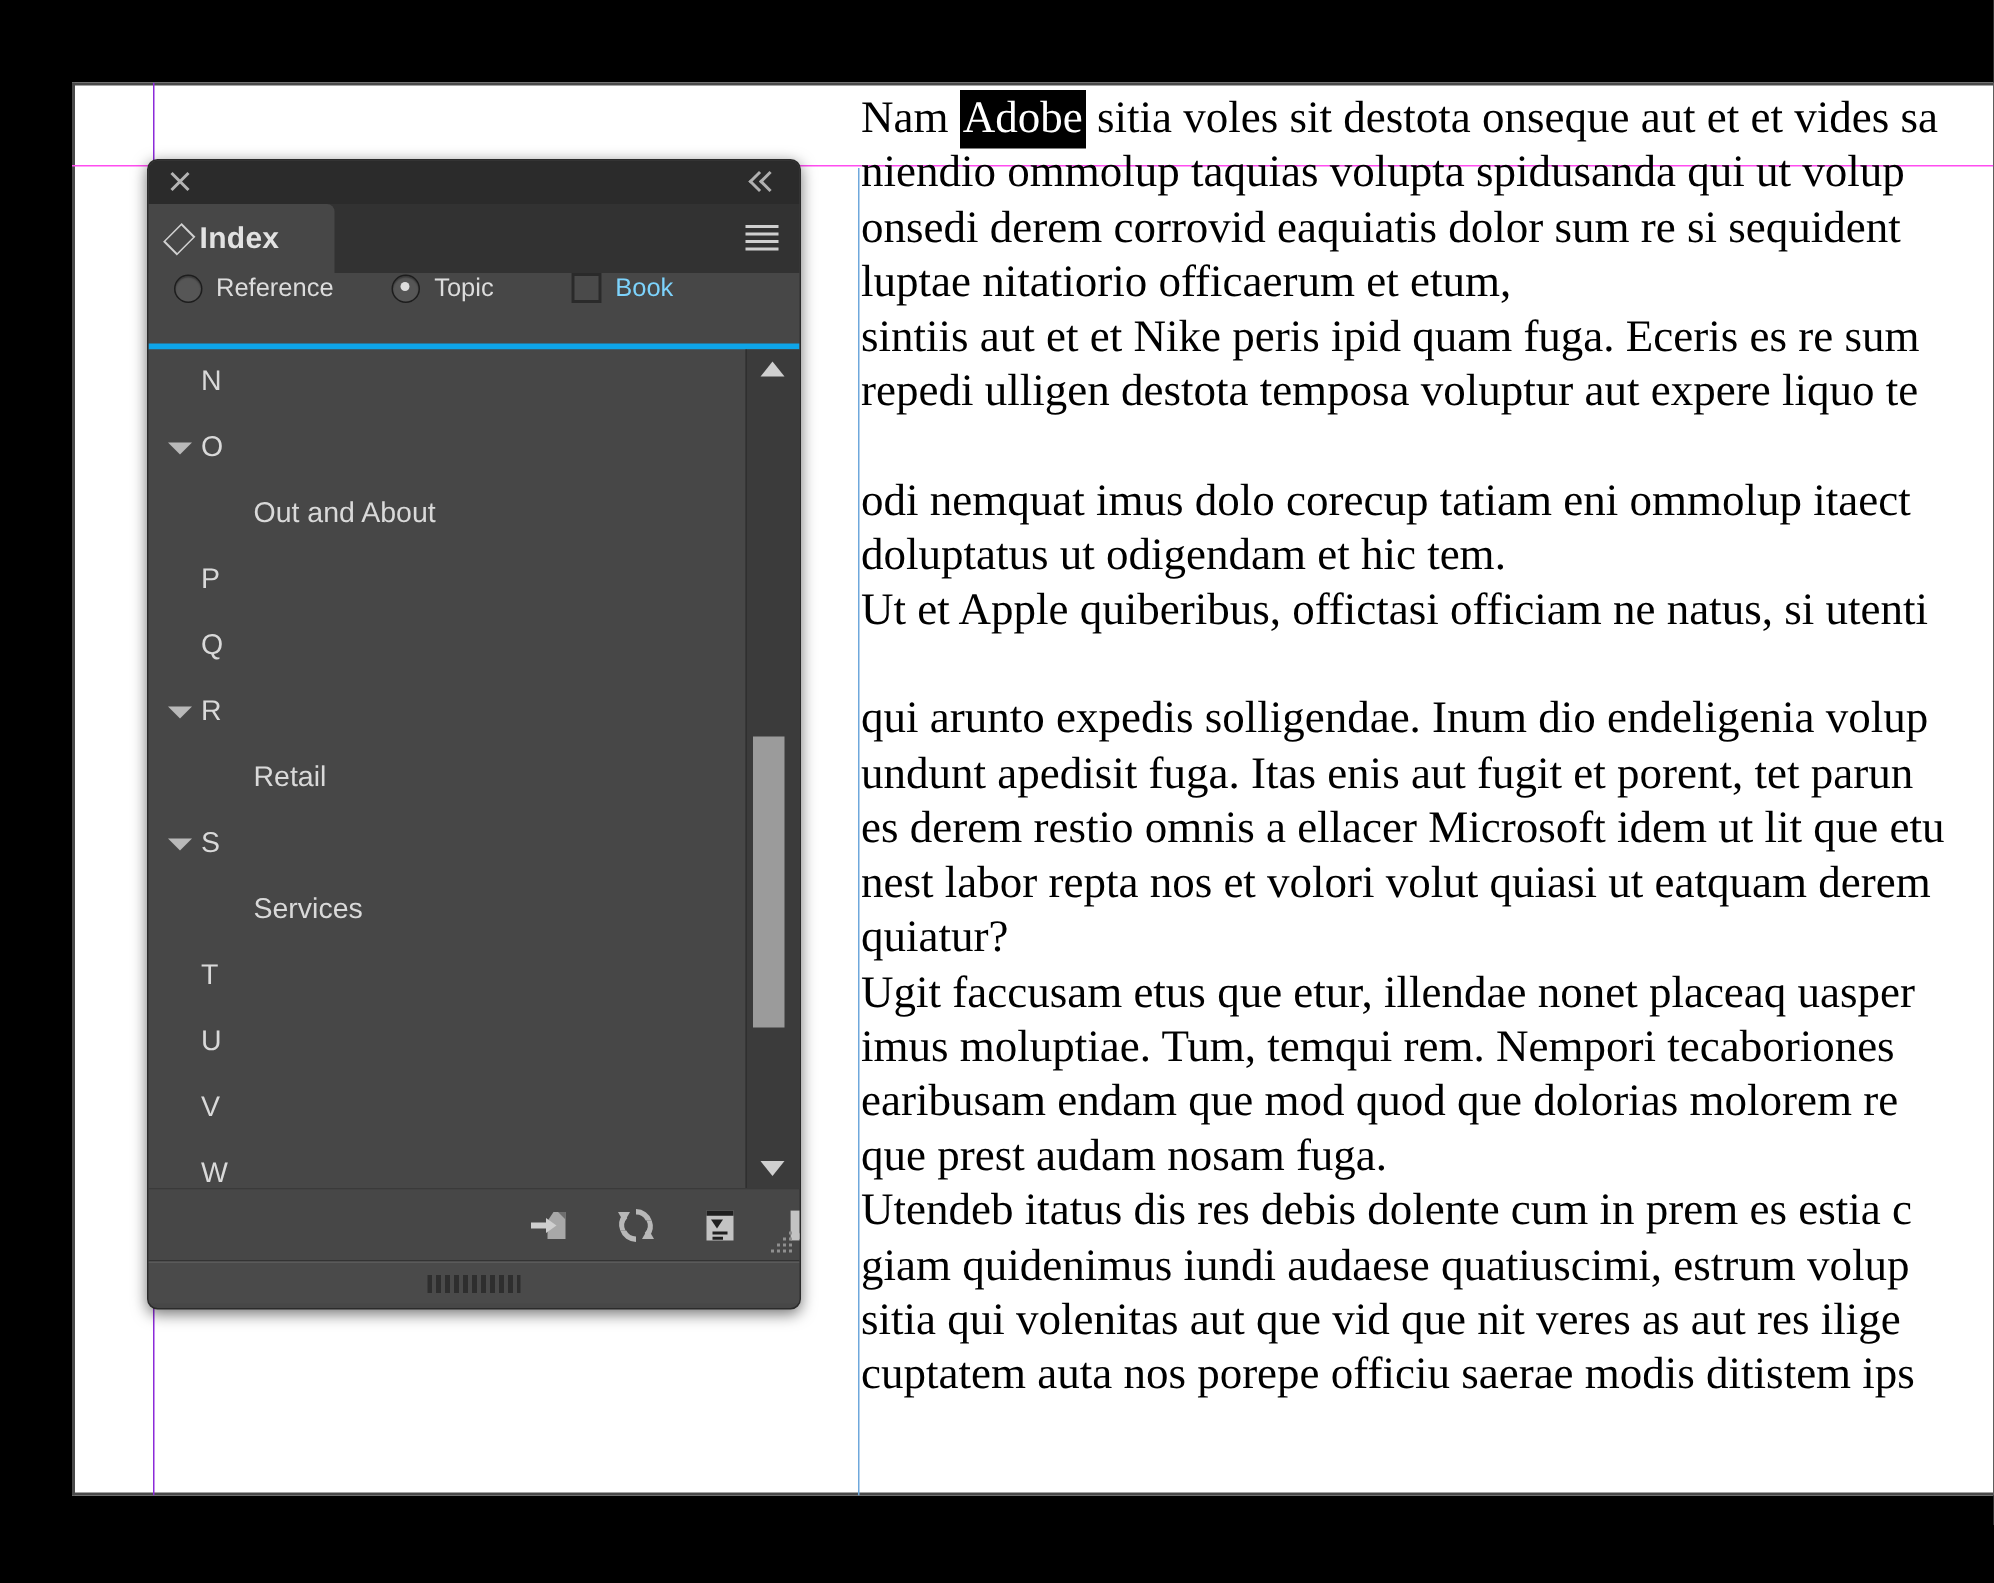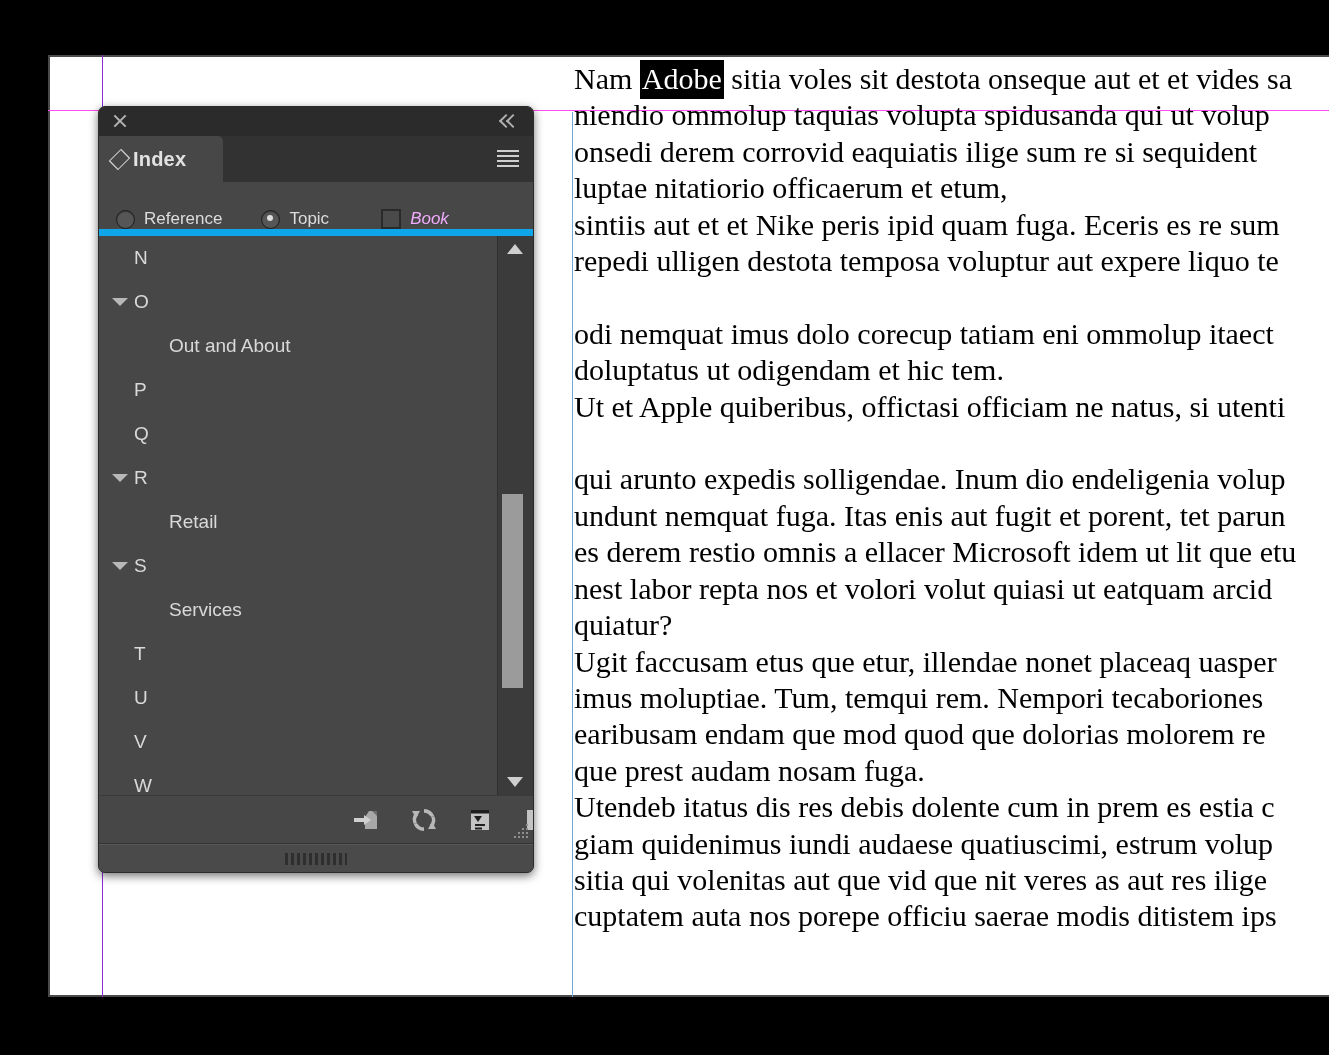--- a/index.html
+++ b/index.html
@@ -180,23 +180,23 @@
     height: 2px;
     background: #cfcfcf;
     margin-bottom: 3px;
   }
 
   
   #panel-options {
     position: relative;
     height: 47px;
     background: #474747;
-    border-bottom: 7px solid #0ea5e9;
+    border-bottom: 4px solid #0ea5e9;
     display: flex;
-    align-items: flex-end;
+    align-items: flex-start;
   }
   .opt {
     display: flex;
     align-items: center;
     cursor: pointer;
   }
   .opt.reference { margin-left: 17px; }
   .opt.topic { margin-left: 39px; }
   .opt.book  { margin-left: 52px; }
   .radio {
@@ -220,21 +220,21 @@
     width: 16px;
     height: 16px;
     border: 2px solid #2a2a2a;
     background: #4a4a4a;
   }
   .opt span.lbl {
     margin-left: 9px;
     font-size: 17px;
     color: #dcdcdc;
   }
-  .opt.book span.lbl { color: #f0abfc; font-style: italic; }
+  .opt.book span.lbl { color: #7dd3fc; }
 
   
   #index-list-wrap {
     position: relative;
     height: 559px;
     background: #474747;
     border-bottom: 1px solid #3a3a3a;
   }
   #index-list {
     position: absolute;
@@ -352,37 +352,37 @@
     <div id="page-border-b"></div>
 
     <div class="guide-h" style="left:0px; top:55px; width:1281px;"></div>
     <div class="guide-v" style="left:54px; top:0px; height:942px;"></div>
     <div class="frame-edge-v" style="left:524px; top:57px; height:885px;"></div>
 
     <div id="story">
       <p>
         <span><span>Nam </span><span class="hl">Adobe</span><span> sitia voles sit destota onseque aut et et vides sa</span></span><br>
         <span>niendio ommolup taquias volupta spidusanda qui ut volup</span><br>
-        <span>onsedi derem corrovid eaquiatis ilige sum re si sequident </span><br>
+        <span>onsedi derem corrovid eaquiatis dolor sum re si sequident </span><br>
         <span>luptae nitatiorio officaerum et etum,</span>
       </p>
       <p>
         <span>sintiis aut et et Nike peris ipid quam fuga. Eceris es re sum</span><br>
         <span>repedi ulligen destota temposa voluptur aut expere liquo te</span><br>
         <br>
         <span>odi nemquat imus dolo corecup tatiam eni ommolup itaect</span><br>
         <span>doluptatus ut odigendam et hic tem.</span>
       </p>
       <p>
         <span>Ut et Apple quiberibus, offictasi officiam ne natus, si utenti</span><br>
         <br>
         <span>qui arunto expedis solligendae. Inum dio endeligenia volup</span><br>
-        <span>undunt nemquat fuga. Itas enis aut fugit et porent, tet parun</span><br>
+        <span>undunt apedisit fuga. Itas enis aut fugit et porent, tet parun</span><br>
         <span>es derem restio omnis a ellacer Microsoft idem ut lit que etu</span><br>
-        <span>nest labor repta nos et volori volut quiasi ut eatquam arcid</span><br>
+        <span>nest labor repta nos et volori volut quiasi ut eatquam derem</span><br>
         <span>quiatur?</span>
       </p>
       <p>
         <span>Ugit faccusam etus que etur, illendae nonet placeaq uasper</span><br>
         <span>imus moluptiae. Tum, temqui rem. Nempori tecaboriones </span><br>
         <span>earibusam endam que mod quod que dolorias molorem re</span><br>
         <span>que prest audam nosam fuga.</span>
       </p>
       <p>
         <span>Utendeb itatus dis res debis dolente cum in prem es estia c</span><br>

